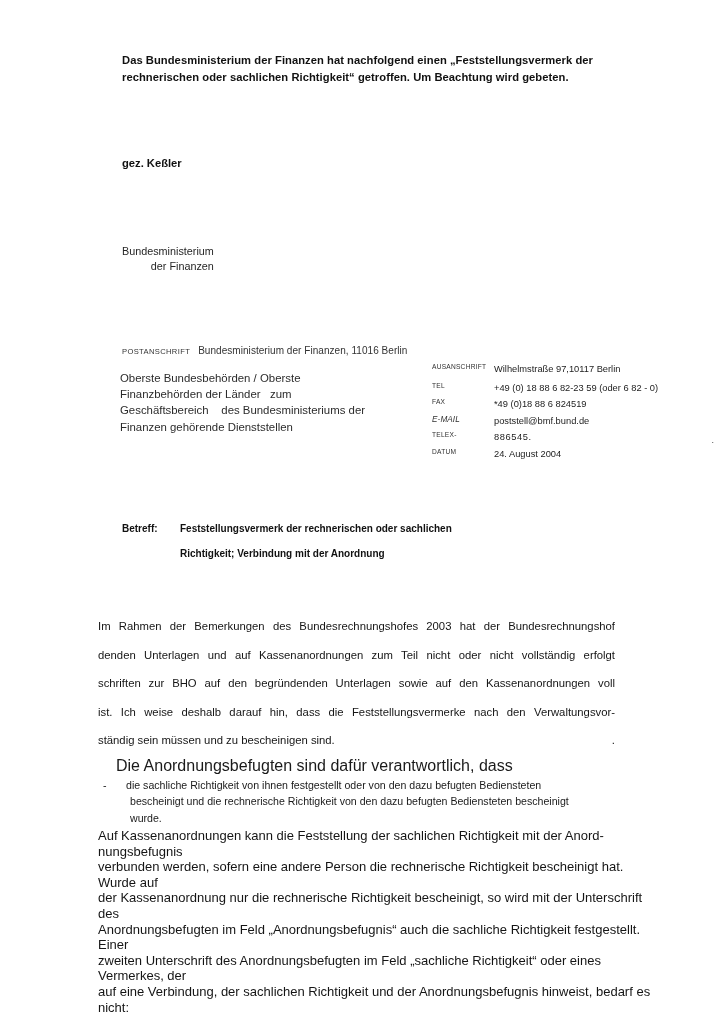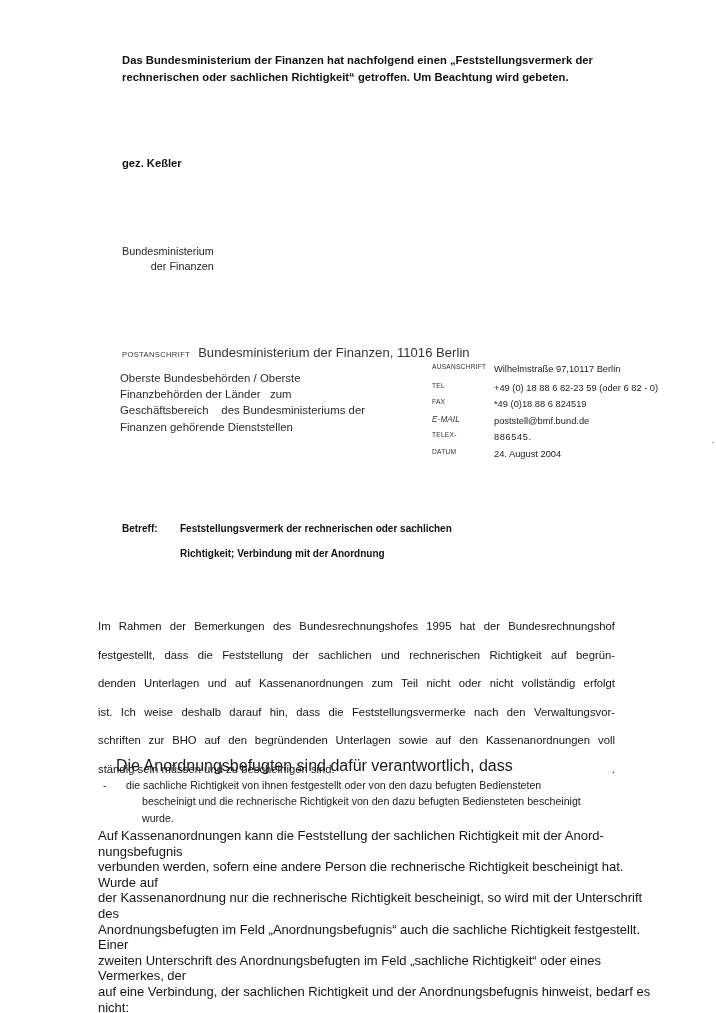--- a/index.html
+++ b/index.html
@@ -65,21 +65,21 @@
     top: 345px;
     font-size: 7.6px;
     color: #333333;
     white-space: nowrap;
     letter-spacing: 0.2px;
   }
   .postanschrift .pa-label {
     letter-spacing: 0.35px;
   }
   .postanschrift .pa-value {
-    font-size: 13px;
+    font-size: 10px;
     margin-left: 8px;
     letter-spacing: 0.05px;
   }
 
   
   .recipient {
     position: absolute;
     left: 120px;
     top: 370px;
     width: 290px;
@@ -207,21 +207,21 @@
     display: flex;
   }
   .bullet-mark {
     width: 23px;
     flex: 0 0 23px;
   }
   .bullet-text {
     flex: 1;
   }
   .bullet-cont {
-    margin-left: 39px;
+    margin-left: 27px;
     width: 505px;
   }
 
   
   .closing {
     position: absolute;
     left: 98px;
     top: 828px;
     width: 555px;
     font-size: 13px;
@@ -286,25 +286,24 @@
       <div class="betreff-key">Betreff:</div>
       <div class="betreff-text">Feststellungsvermerk der rechnerischen oder sachlichen</div>
     </div>
     <div class="betreff-line">
       <div class="betreff-key"></div>
       <div class="betreff-text">Richtigkeit; Verbindung mit der Anordnung</div>
     </div>
   </div>
 
   <div class="body-justified">
-    <span class="jline">Im Rahmen der Bemerkungen des Bundesrechnungshofes 1995 hat der Bundesrechnungshof</span>
-    <span class="jline">festgestellt, dass die Feststellung der sachlichen und rechnerischen Richtigkeit auf begrün-</span>
+    <span class="jline">Im Rahmen der Bemerkungen des Bundesrechnungshofes 2003 hat der Bundesrechnungshof</span>
     <span class="jline">denden Unterlagen und auf Kassenanordnungen zum Teil nicht oder nicht vollständig erfolgt</span>
+    <span class="jline">schriften zur BHO auf den begründenden Unterlagen sowie auf den Kassenanordnungen voll</span>
     <span class="jline">ist. Ich weise deshalb darauf hin, dass die Feststellungsvermerke nach den Verwaltungsvor-</span>
-    <span class="jline">schriften zur BHO auf den begründenden Unterlagen sowie auf den Kassenanordnungen voll</span>
     <span class="jline last"><span class="trailing-dot">.</span><span>ständig sein müssen und zu bescheinigen sind.</span></span>
   </div>
 
   <div class="resp-intro">Die Anordnungsbefugten sind dafür verantwortlich, dass</div>
 
   <div class="bullets">
     <div class="bullet-row">
       <div class="bullet-mark">-</div>
       <div class="bullet-text">die sachliche Richtigkeit von ihnen festgestellt oder von den dazu befugten Bediensteten</div>
     </div>

